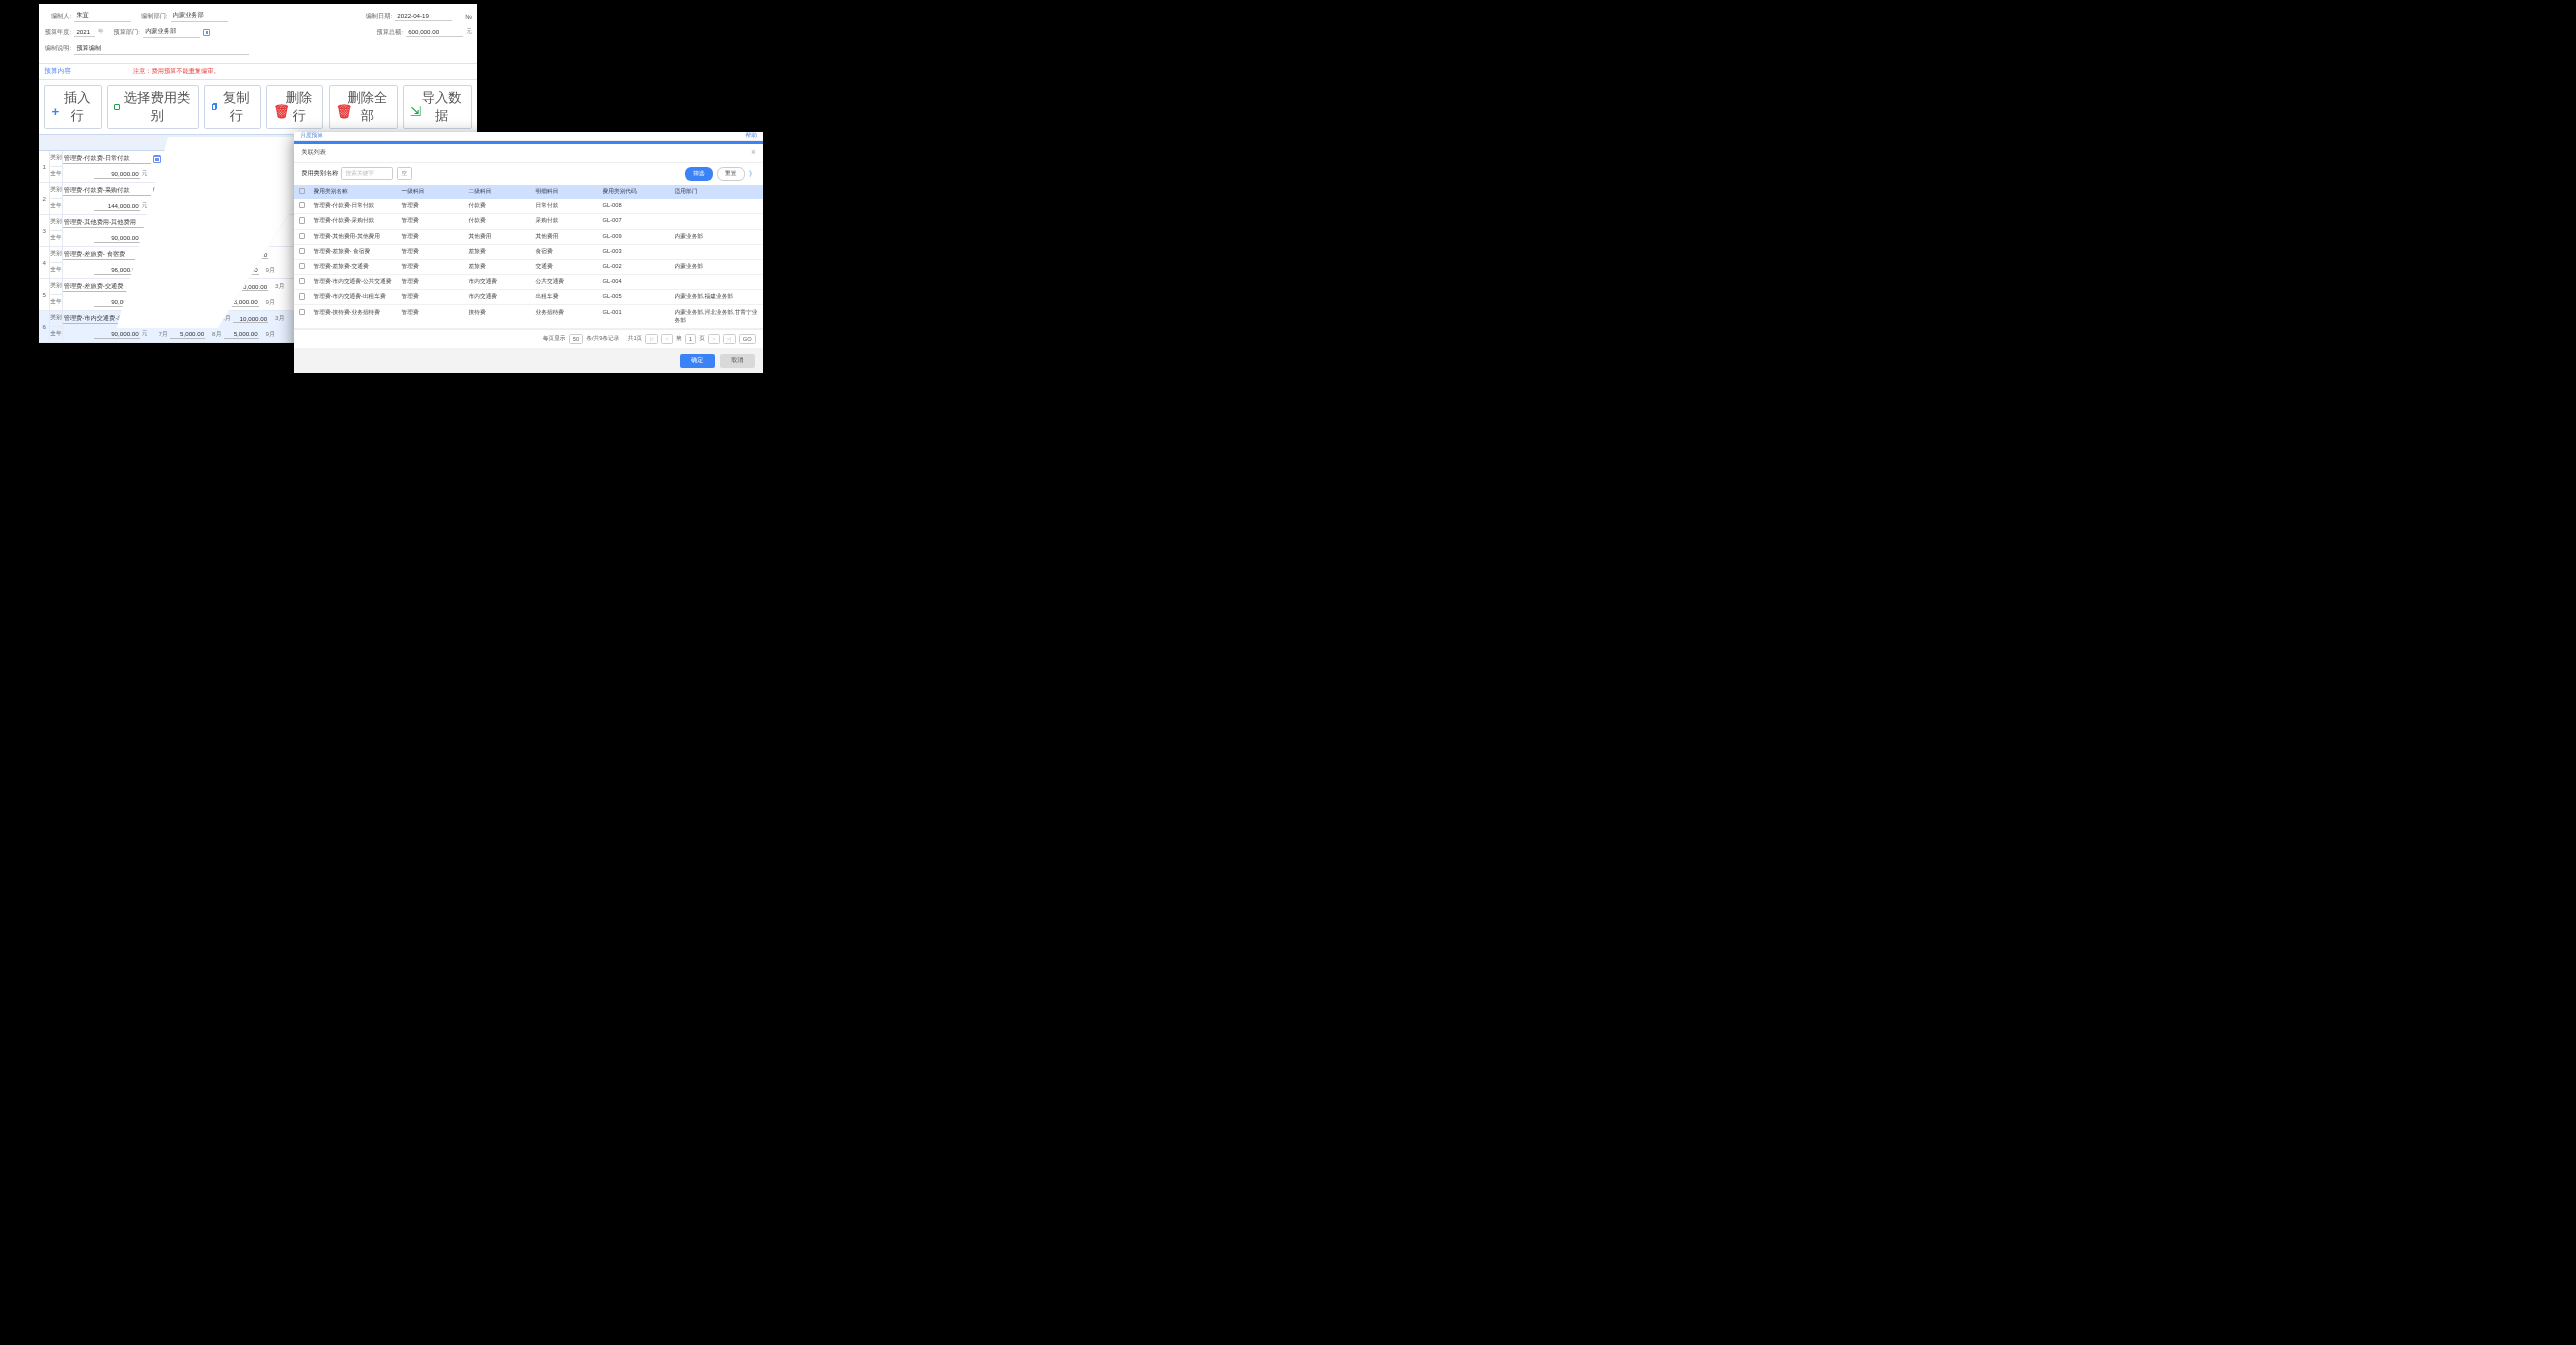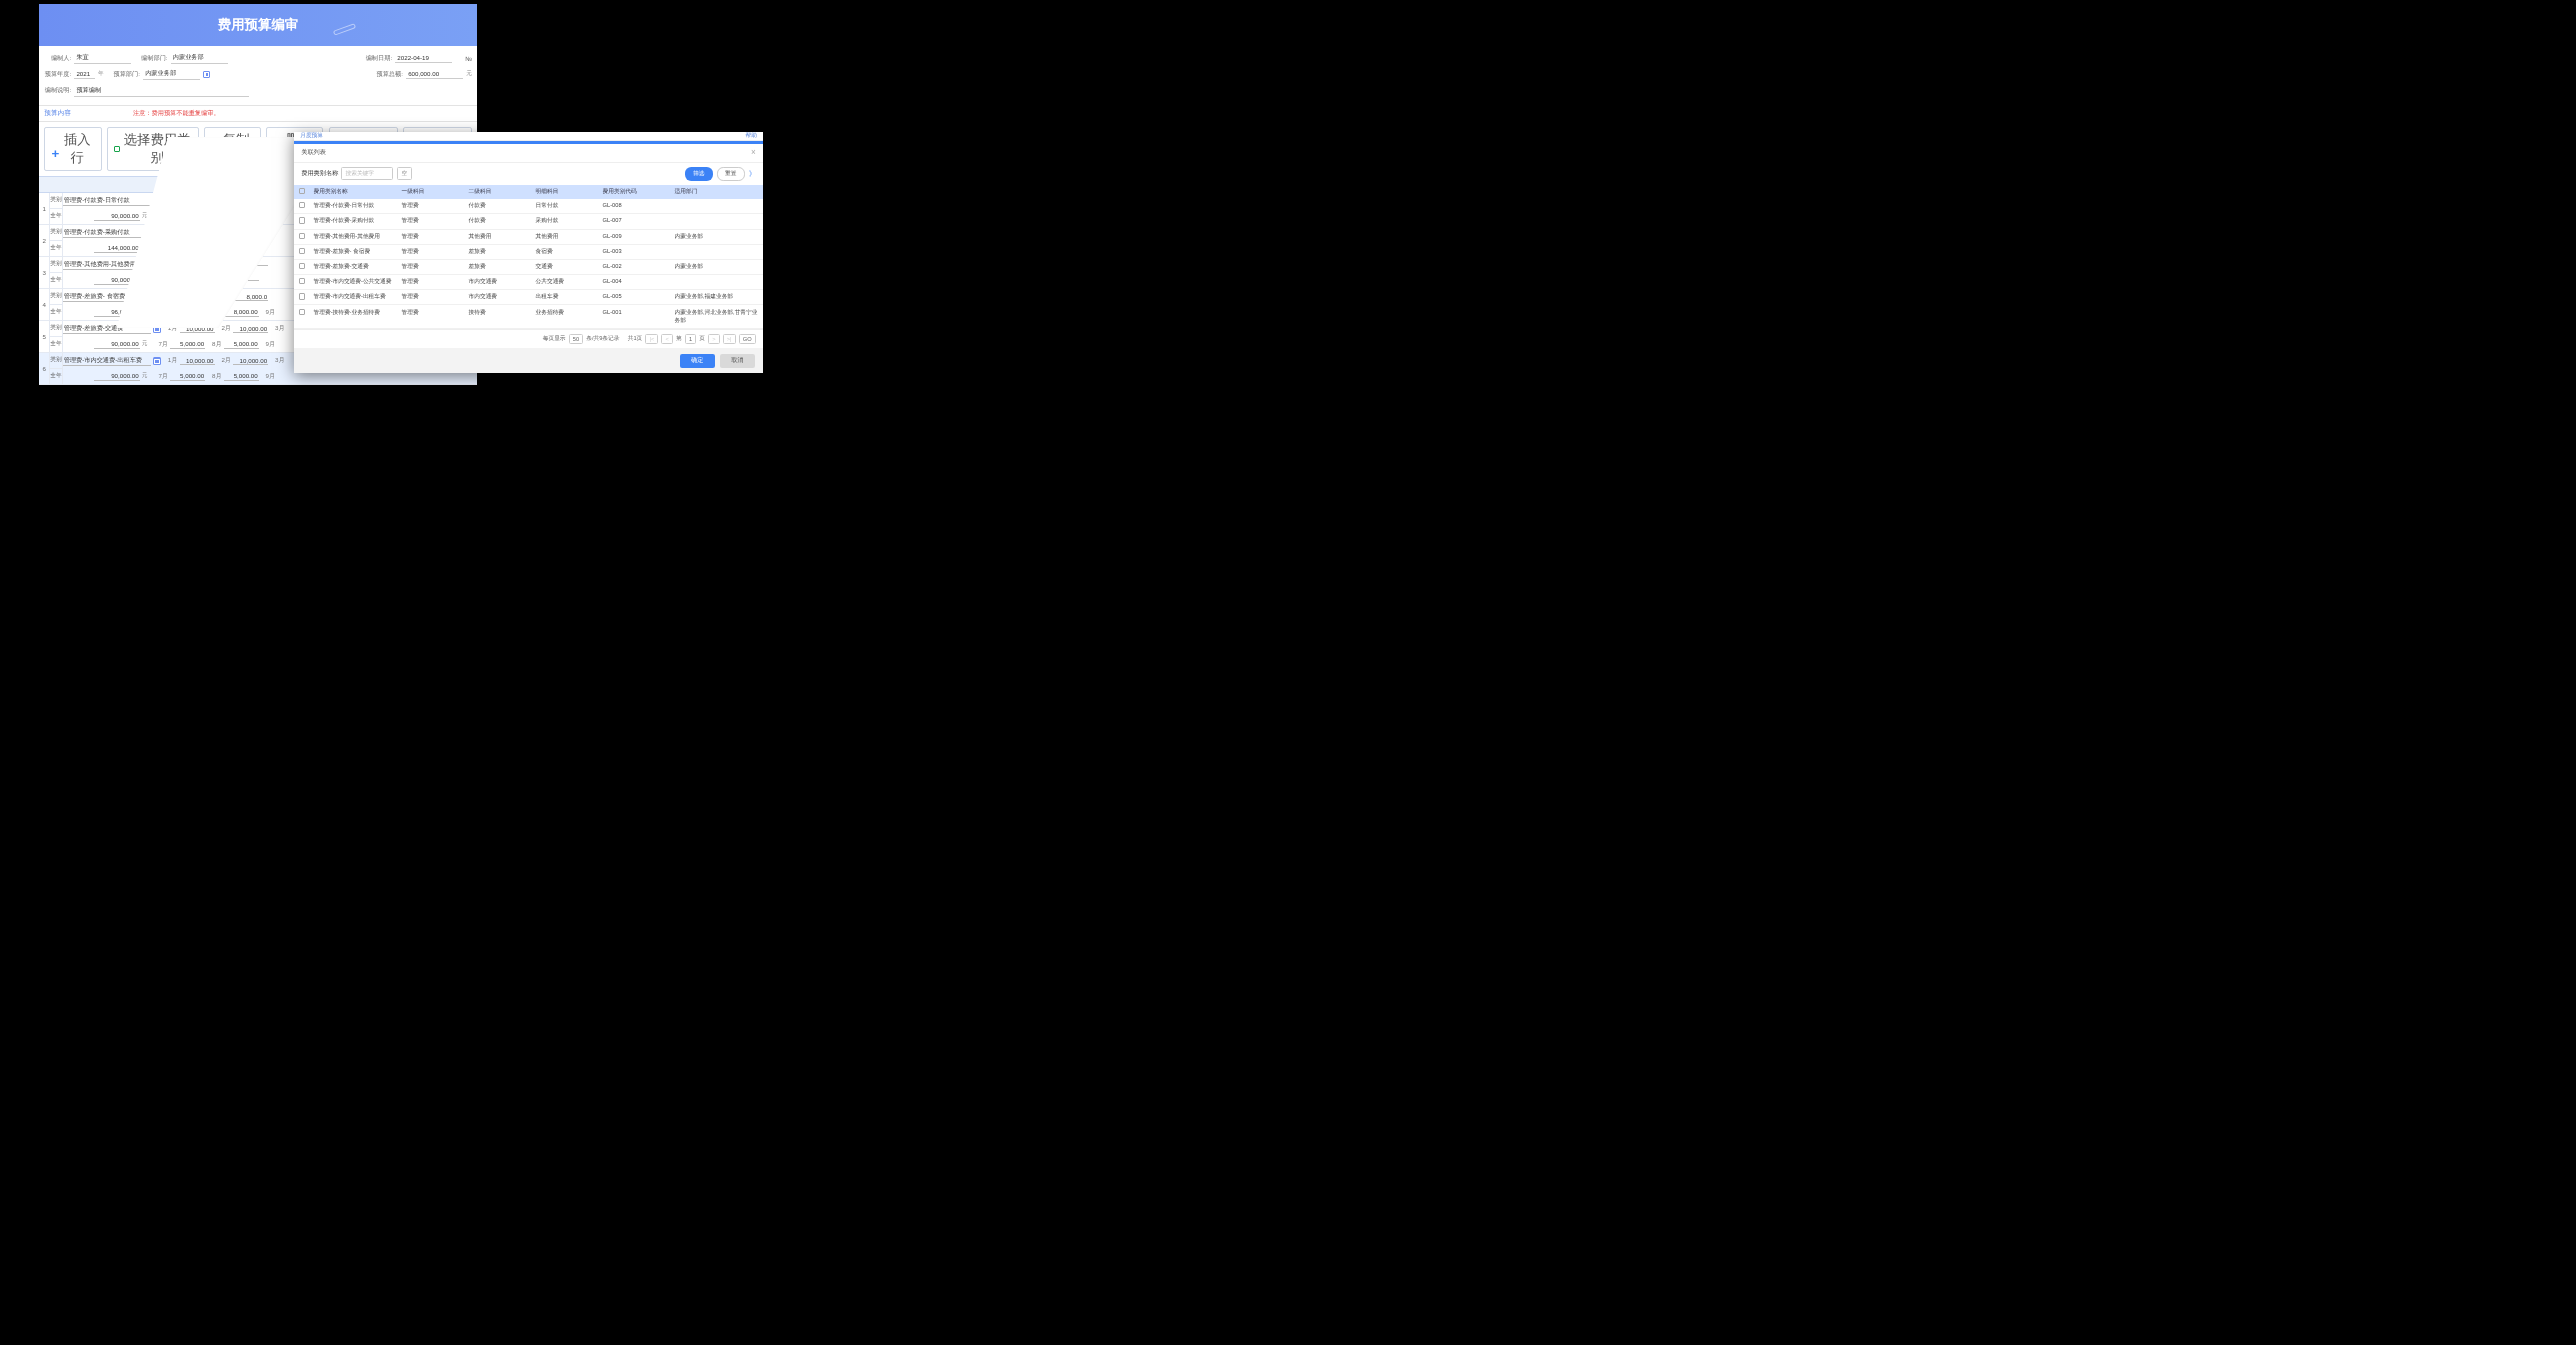--- a/index.html
+++ b/index.html
@@ -147,21 +147,20 @@
 
   .modal-footer{display:flex;justify-content:flex-end;gap:5.2px;padding:5.2px 8.2px;background:#f3f3f3;}
   .fbtn{border-radius:2.1px;padding:2.6px 11.3px;font-size:6.2px;cursor:pointer;border:none;}
   .fbtn.ok{background:#3b82f6;color:#fff;}
   .fbtn.cancel{background:#d9d9d9;color:#555;}
 </style>
 </head>
 <body>
 
 <div class="main-panel">
-  <div class="main-header">费用预算编审</div>
 
   <div class="form-block">
     <div class="form-row">
       <div class="form-cell">
           <span class="form-label">编制人:</span>
           <span class="form-value">朱宜</span>
         </div>
       <div class="form-cell">
           <span class="form-label">编制部门:</span>
           <span class="form-value">内蒙业务部</span>

